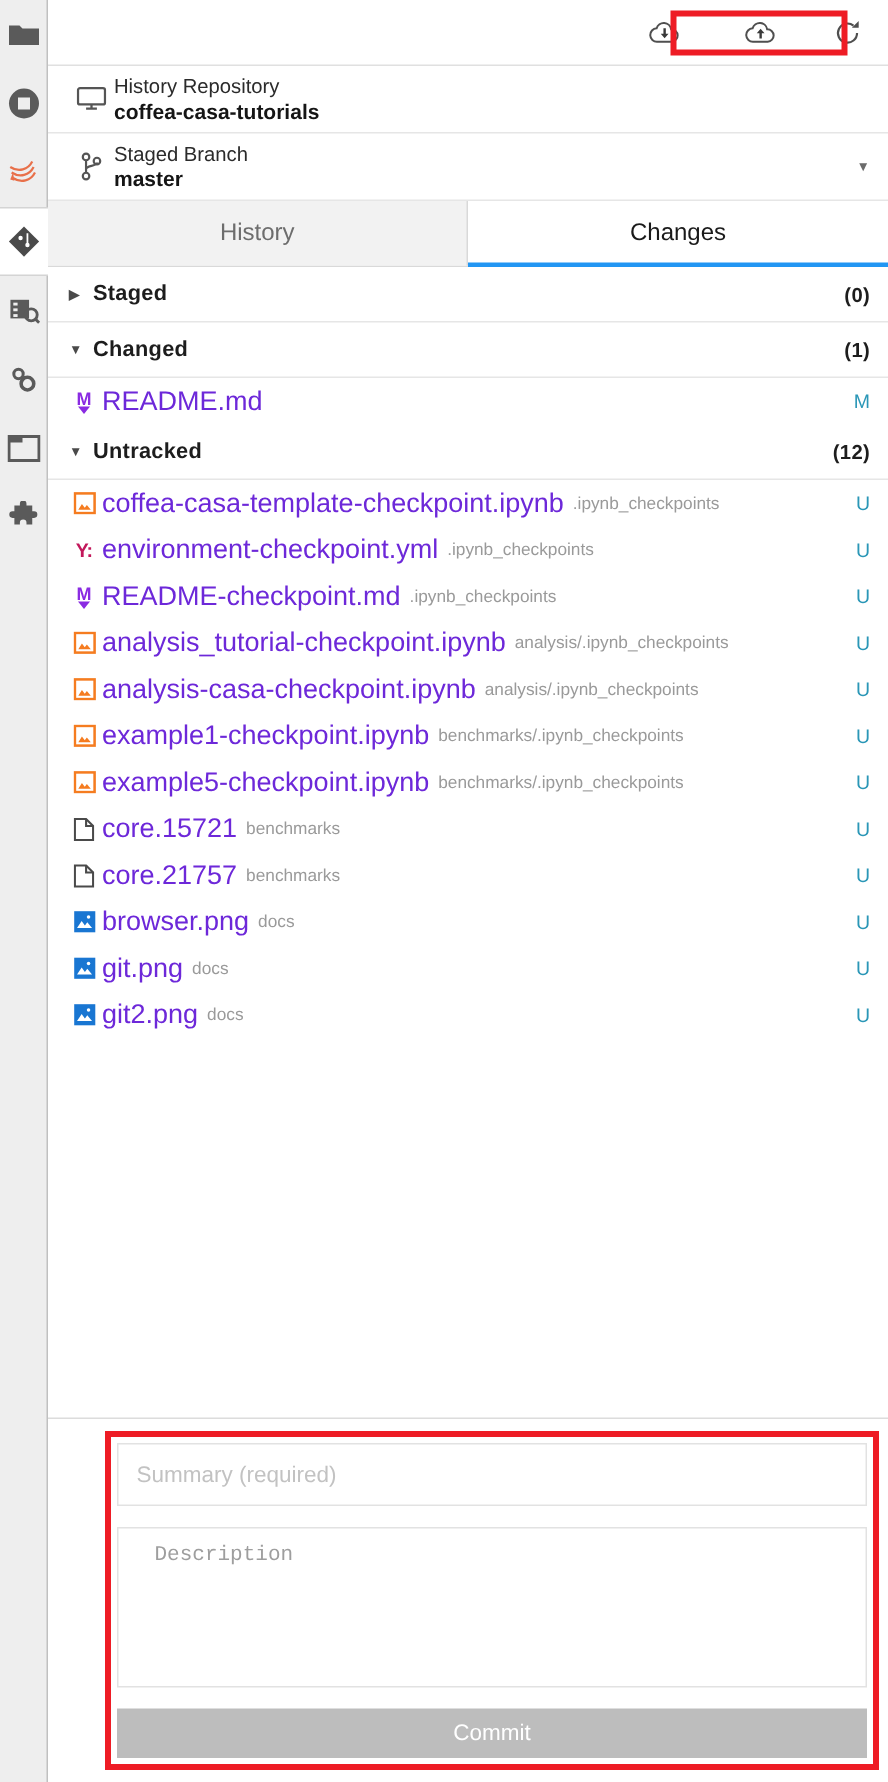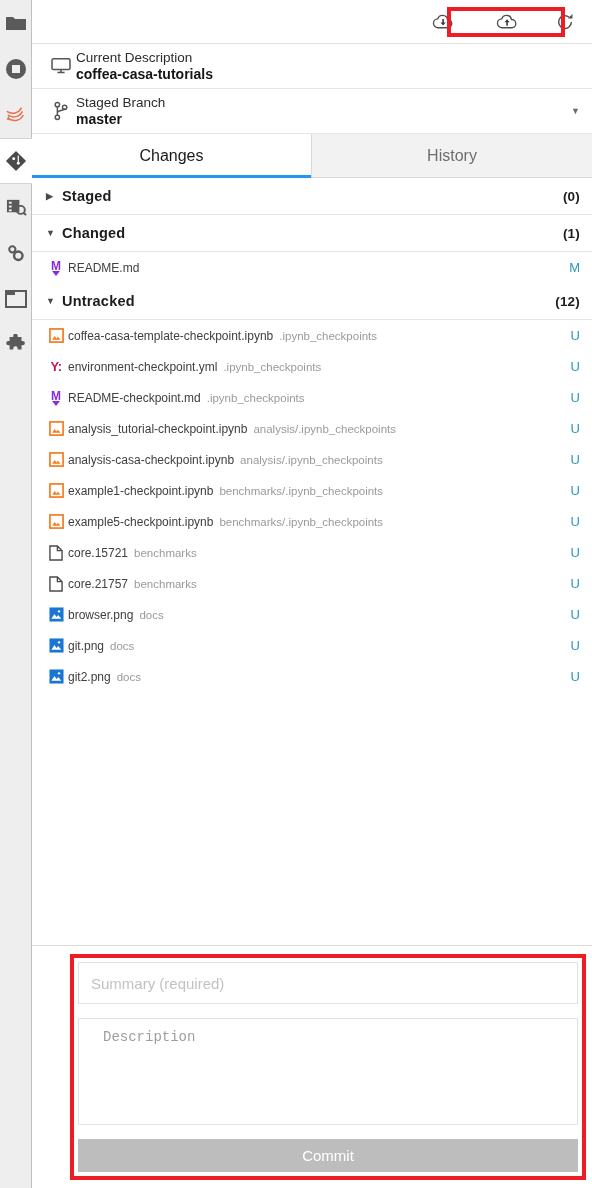--- a/index.html
+++ b/index.html
@@ -98,21 +98,21 @@
     letter-spacing: .2px;
   }
   .caret { width: 16px; flex: 0 0 16px; color: #4a4a4a; font-size: 9px; }
   .section-count { margin-left: auto; font-size: 13.5px; font-weight: bold; color: #1d1d1d; }
 
   .file-row {
     height: 31px; display: flex; align-items: center;
     padding: 0 12px 0 12px;
   }
   .file-ico { width: 24px; flex: 0 0 24px; display: flex; align-items: center; justify-content: center; }
-  .file-name { font-size: 12px; color: #404040; white-space: nowrap; }
+  .file-name { font-size: 18px; color: #6d28d9; white-space: nowrap; }
   .file-path { font-size: 11.5px; color: #9a9a9a; margin-left: 6px; white-space: nowrap; }
   .file-status { margin-left: auto; font-size: 13px; color: #2b97b7; padding-left: 8px; }
 
   
   .ico-md { font-size: 12px; font-weight: bold; color: #8a2be2; line-height: 1;
             display: flex; flex-direction: column; align-items: center; }
   .ico-md .tri { width: 0; height: 0; border-left: 4px solid transparent; border-right: 4px solid transparent;
                  border-top: 5px solid #8a2be2; margin-top: -1px; }
   .ico-yml { font-size: 13px; font-weight: bold; color: #c2185b; line-height: 1; letter-spacing: -.5px; }
 
@@ -237,21 +237,21 @@
 
     <div class="meta-row">
       <div class="meta-ico">
         <svg width="20" height="18" viewBox="0 0 22 20">
             <rect x="1" y="2" width="20" height="12" rx="1.5" fill="none" stroke="#555" stroke-width="1.7"></rect>
             <path stroke="#555" stroke-width="1.7" d="M7 17.2h8"></path>
             <path stroke="#555" stroke-width="1.7" d="M11 14v3"></path>
           </svg>
       </div>
       <div class="meta-txt">
-        <span class="meta-label">Current Description</span>
+        <span class="meta-label">History Repository</span>
         <span class="meta-value">coffea-casa-tutorials</span>
       </div>
     </div>
 
     <div class="meta-row">
       <div class="meta-ico">
         <svg width="18" height="20" viewBox="0 0 18 22">
             <circle cx="5" cy="4" r="2.4" fill="none" stroke="#555" stroke-width="1.6"></circle>
             <circle cx="5" cy="18" r="2.4" fill="none" stroke="#555" stroke-width="1.6"></circle>
             <circle cx="13" cy="7" r="2.4" fill="none" stroke="#555" stroke-width="1.6"></circle>
@@ -259,25 +259,25 @@
           </svg>
       </div>
       <div class="meta-txt">
         <span class="meta-label">Staged Branch</span>
         <span class="meta-value">master</span>
       </div>
       <span class="chev">▼</span>
     </div>
 
     <div class="tabs">
+      <div class="tab">
+        <span>History</span>
+      </div>
       <div class="tab active">
         <span>Changes</span>
-      </div>
-      <div class="tab">
-        <span>History</span>
       </div>
     </div>
 
     <div class="filelist">
 
       <div class="section-head">
         <span class="caret">▶</span>
         <span>Staged</span>
         <span class="section-count">(0)</span>
       </div>

